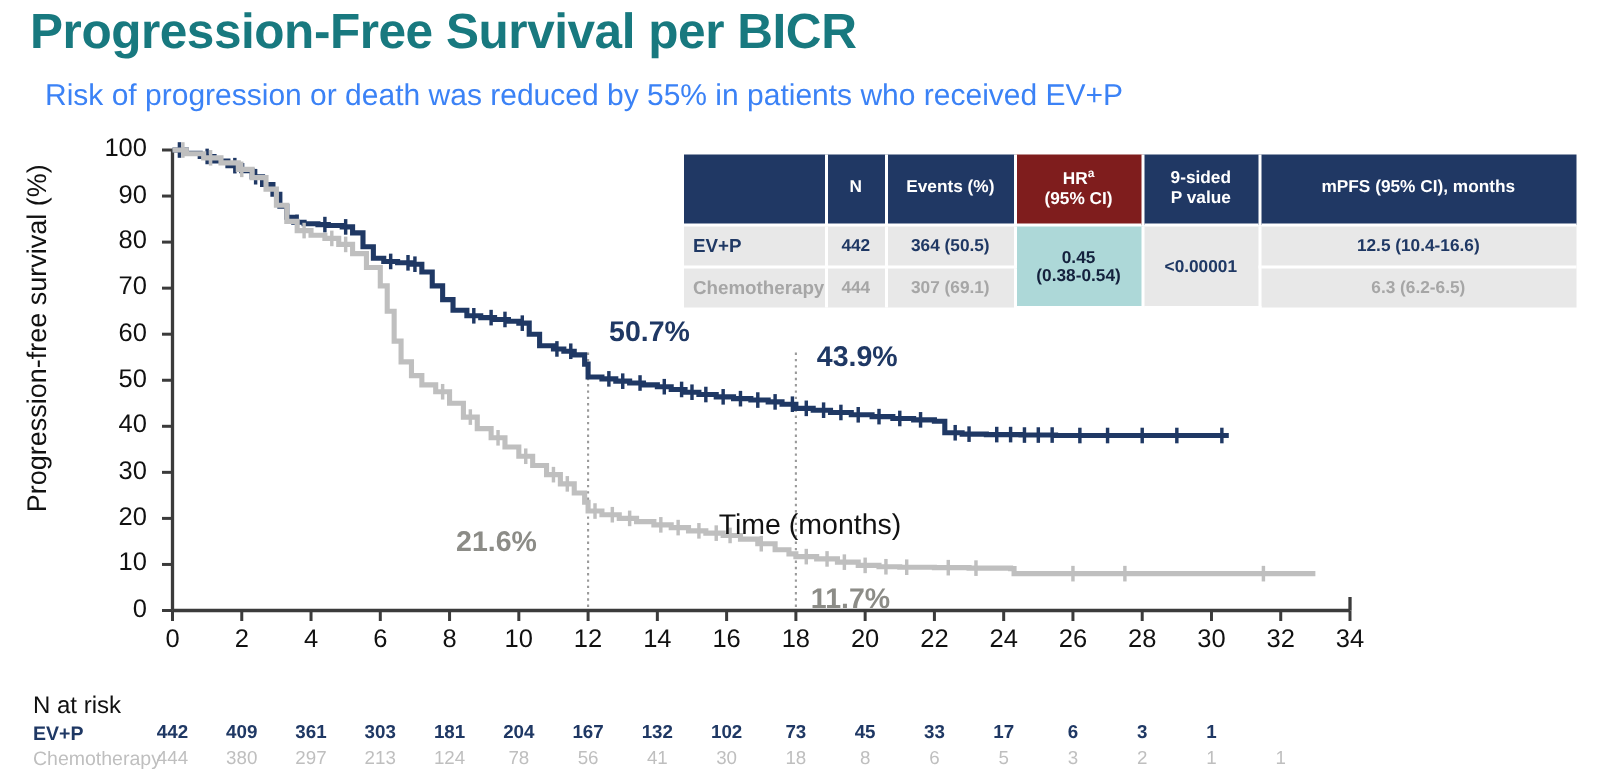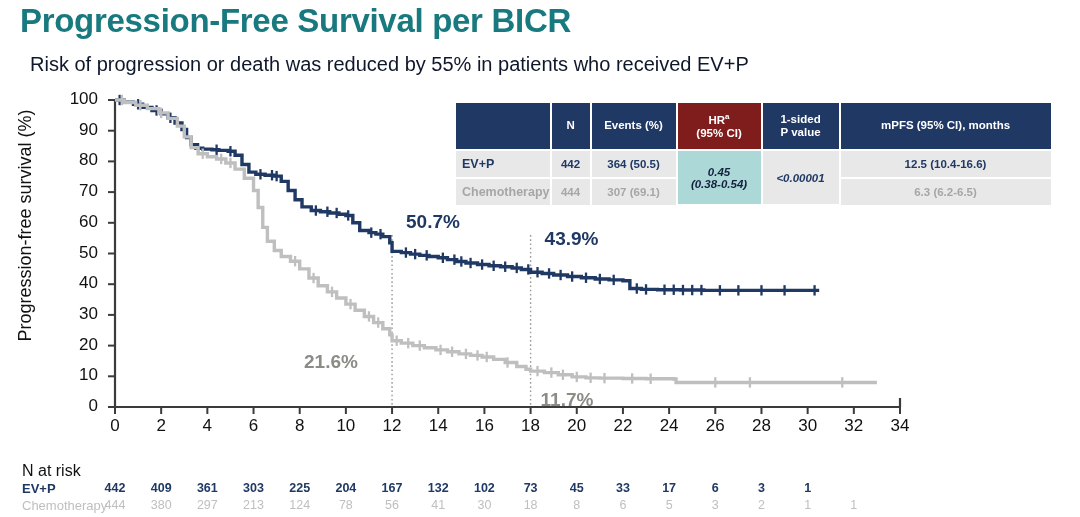--- a/index.html
+++ b/index.html
@@ -8,21 +8,21 @@
     font-family:"Liberation Sans","DejaVu Sans",sans-serif;
     -webkit-font-smoothing:antialiased;
   }
   .title{
     position:absolute;left:20px;top:2px;
     font-size:33px;font-weight:bold;color:#18797F;letter-spacing:-0.3px;
     white-space:nowrap;
   }
   .subtitle{
     position:absolute;left:30px;top:53px;
-    font-size:20px;color:#0f172a;white-space:nowrap;
+    font-size:20px;color:#3b82f6;white-space:nowrap;
   }
 
   
   #plot{position:absolute;left:0;top:90px;width:1080px;height:330px;}
   .ylabel{
     position:absolute;left:-140px;top:125px;width:330px;
     transform:rotate(-90deg);transform-origin:center center;
     text-align:center;font-size:18px;color:#111;
   }
   .xlabel{
@@ -49,21 +49,21 @@
   #tbl th.last{border-right:none;}
   #tbl td{
     background:#E8E8E8;text-align:center;border-right:2px solid #ffffff;
     font-weight:bold;color:#1F3864;
   }
   #tbl td.teal{background:#ADD8D8;color:#14213d;}
   #tbl td.last{border-right:none;}
   #tbl tr.chemo td{color:#A6A6A6;}
   #tbl td.lbl{text-align:left;padding-left:6px;}
   #tbl tr.ev td{border-bottom:2px solid #ffffff;}
-  #tbl td.nb{border-bottom:none;font-style:italic;}
+  #tbl td.nb{border-bottom:none;}
   #tbl thead tr{border-bottom:2px solid #fff;}
   sup{font-size:8px;vertical-align:super;}
 
   
   #risk{position:absolute;left:22px;top:462px;font-size:12px;}
   #risk .hdr{color:#111;font-size:16px;margin-bottom:1px;}
   #risk .row{position:relative;height:17px;}
   #risk .rlabel{position:absolute;left:0;top:0;font-weight:bold;font-size:13px;}
   #risk .rlabel.ch{font-weight:normal;color:#BFBFBF;}
   #risk .rlabel.ev{color:#1F3864;}
@@ -190,34 +190,35 @@
       <line x1="576.7647058823529" y1="281.714" x2="576.7647058823529" y2="292.114" stroke="#BFBFBF" stroke-width="2.3"></line>
       <line x1="590.6176470588236" y1="282.635" x2="590.6176470588236" y2="293.03499999999997" stroke="#BFBFBF" stroke-width="2.3"></line>
       <line x1="604.4705882352941" y1="282.942" x2="604.4705882352941" y2="293.342" stroke="#BFBFBF" stroke-width="2.3"></line>
       <line x1="632.1764705882352" y1="283.249" x2="632.1764705882352" y2="293.649" stroke="#BFBFBF" stroke-width="2.3"></line>
       <line x1="650.6470588235294" y1="283.556" x2="650.6470588235294" y2="293.95599999999996" stroke="#BFBFBF" stroke-width="2.3"></line>
       <line x1="715.2941176470588" y1="287.24" x2="715.2941176470588" y2="297.64" stroke="#BFBFBF" stroke-width="2.3"></line>
       <line x1="749.9264705882354" y1="287.24" x2="749.9264705882354" y2="297.64" stroke="#BFBFBF" stroke-width="2.3"></line>
       <line x1="842.279411764706" y1="287.24" x2="842.279411764706" y2="297.64" stroke="#BFBFBF" stroke-width="2.3"></line>
     </svg>
   <div class="ylabel">Progression-free survival (%)</div>
+  <div class="xlabel">Time (months)</div>
 <div class="ytick-lab" style="left: 58px; top: 306px;">0</div><div class="ytick-lab" style="left: 58px; top: 275.3px;">10</div><div class="ytick-lab" style="left: 58px; top: 244.6px;">20</div><div class="ytick-lab" style="left: 58px; top: 213.9px;">30</div><div class="ytick-lab" style="left: 58px; top: 183.2px;">40</div><div class="ytick-lab" style="left: 58px; top: 152.5px;">50</div><div class="ytick-lab" style="left: 58px; top: 121.8px;">60</div><div class="ytick-lab" style="left: 58px; top: 91.1px;">70</div><div class="ytick-lab" style="left: 58px; top: 60.4px;">80</div><div class="ytick-lab" style="left: 58px; top: 29.7px;">90</div><div class="ytick-lab" style="left: 58px; top: -1px;">100</div><div class="xtick-lab" style="left: 100px; top: 326px;">0</div><div class="xtick-lab" style="left: 146.176px; top: 326px;">2</div><div class="xtick-lab" style="left: 192.353px; top: 326px;">4</div><div class="xtick-lab" style="left: 238.529px; top: 326px;">6</div><div class="xtick-lab" style="left: 284.706px; top: 326px;">8</div><div class="xtick-lab" style="left: 330.882px; top: 326px;">10</div><div class="xtick-lab" style="left: 377.059px; top: 326px;">12</div><div class="xtick-lab" style="left: 423.235px; top: 326px;">14</div><div class="xtick-lab" style="left: 469.412px; top: 326px;">16</div><div class="xtick-lab" style="left: 515.588px; top: 326px;">18</div><div class="xtick-lab" style="left: 561.765px; top: 326px;">20</div><div class="xtick-lab" style="left: 607.941px; top: 326px;">22</div><div class="xtick-lab" style="left: 654.118px; top: 326px;">24</div><div class="xtick-lab" style="left: 700.294px; top: 326px;">26</div><div class="xtick-lab" style="left: 746.471px; top: 326px;">28</div><div class="xtick-lab" style="left: 792.647px; top: 326px;">30</div><div class="xtick-lab" style="left: 838.824px; top: 326px;">32</div><div class="xtick-lab" style="left: 885px; top: 326px;">34</div><div class="ann ev" style="left: 406.059px; top: 121.351px;">50.7%</div><div class="ann ev" style="left: 544.588px; top: 138.227px;">43.9%</div><div class="ann ch" style="left: 304.059px; top: 260.688px;">21.6%</div><div class="ann ch" style="left: 540.588px; top: 299.081px;">11.7%</div></div>
 
 <table id="tbl">
   <thead>
     <tr>
       <th style="width:86px;height:46px;"></th>
       <th style="width:38px;">N</th>
       <th style="width:84px;">Events (%)</th>
       <th class="teal" style="width:83px;">
         <span>HR</span><sup>a</sup><br>
         <span>(95% CI)</span>
       </th>
       <th style="width:76px;">
-        <span>1-sided</span><br>
+        <span>9-sided</span><br>
         <span>P value</span>
       </th>
       <th class="last" style="width:210px;">mPFS (95% CI), months</th>
     </tr>
   </thead>
   <tbody>
     <tr class="ev">
       <td class="lbl" style="height:26px;font-size:12.5px;">EV+P</td>
       <td>442</td>
       <td>364 (50.5)</td>
@@ -238,21 +239,21 @@
 </table>
 
 <div id="risk">
   <div class="hdr">N at risk</div>
   <div class="row" id="risk-row-0">
       <div class="rlabel ev">EV+P</div>
       <div class="num ev" style="left: 77px;">442</div>
       <div class="num ev" style="left: 123.176px; text-align: center;">409</div>
       <div class="num ev" style="left: 169.353px;">361</div>
       <div class="num ev" style="left: 215.529px;">303</div>
-      <div class="num ev" style="left: 261.706px;">225</div>
+      <div class="num ev" style="left: 261.706px;">181</div>
       <div class="num ev" style="left: 307.882px;">204</div>
       <div class="num ev" style="left: 354.059px;">167</div>
       <div class="num ev" style="left: 400.235px;">132</div>
       <div class="num ev" style="left: 446.412px;">102</div>
       <div class="num ev" style="left: 492.588px;">73</div>
       <div class="num ev" style="left: 538.765px;">45</div>
       <div class="num ev" style="left: 584.941px;">33</div>
       <div class="num ev" style="left: 631.118px;">17</div>
       <div class="num ev" style="left: 677.294px;">6</div>
       <div class="num ev" style="left: 723.471px;">3</div>

